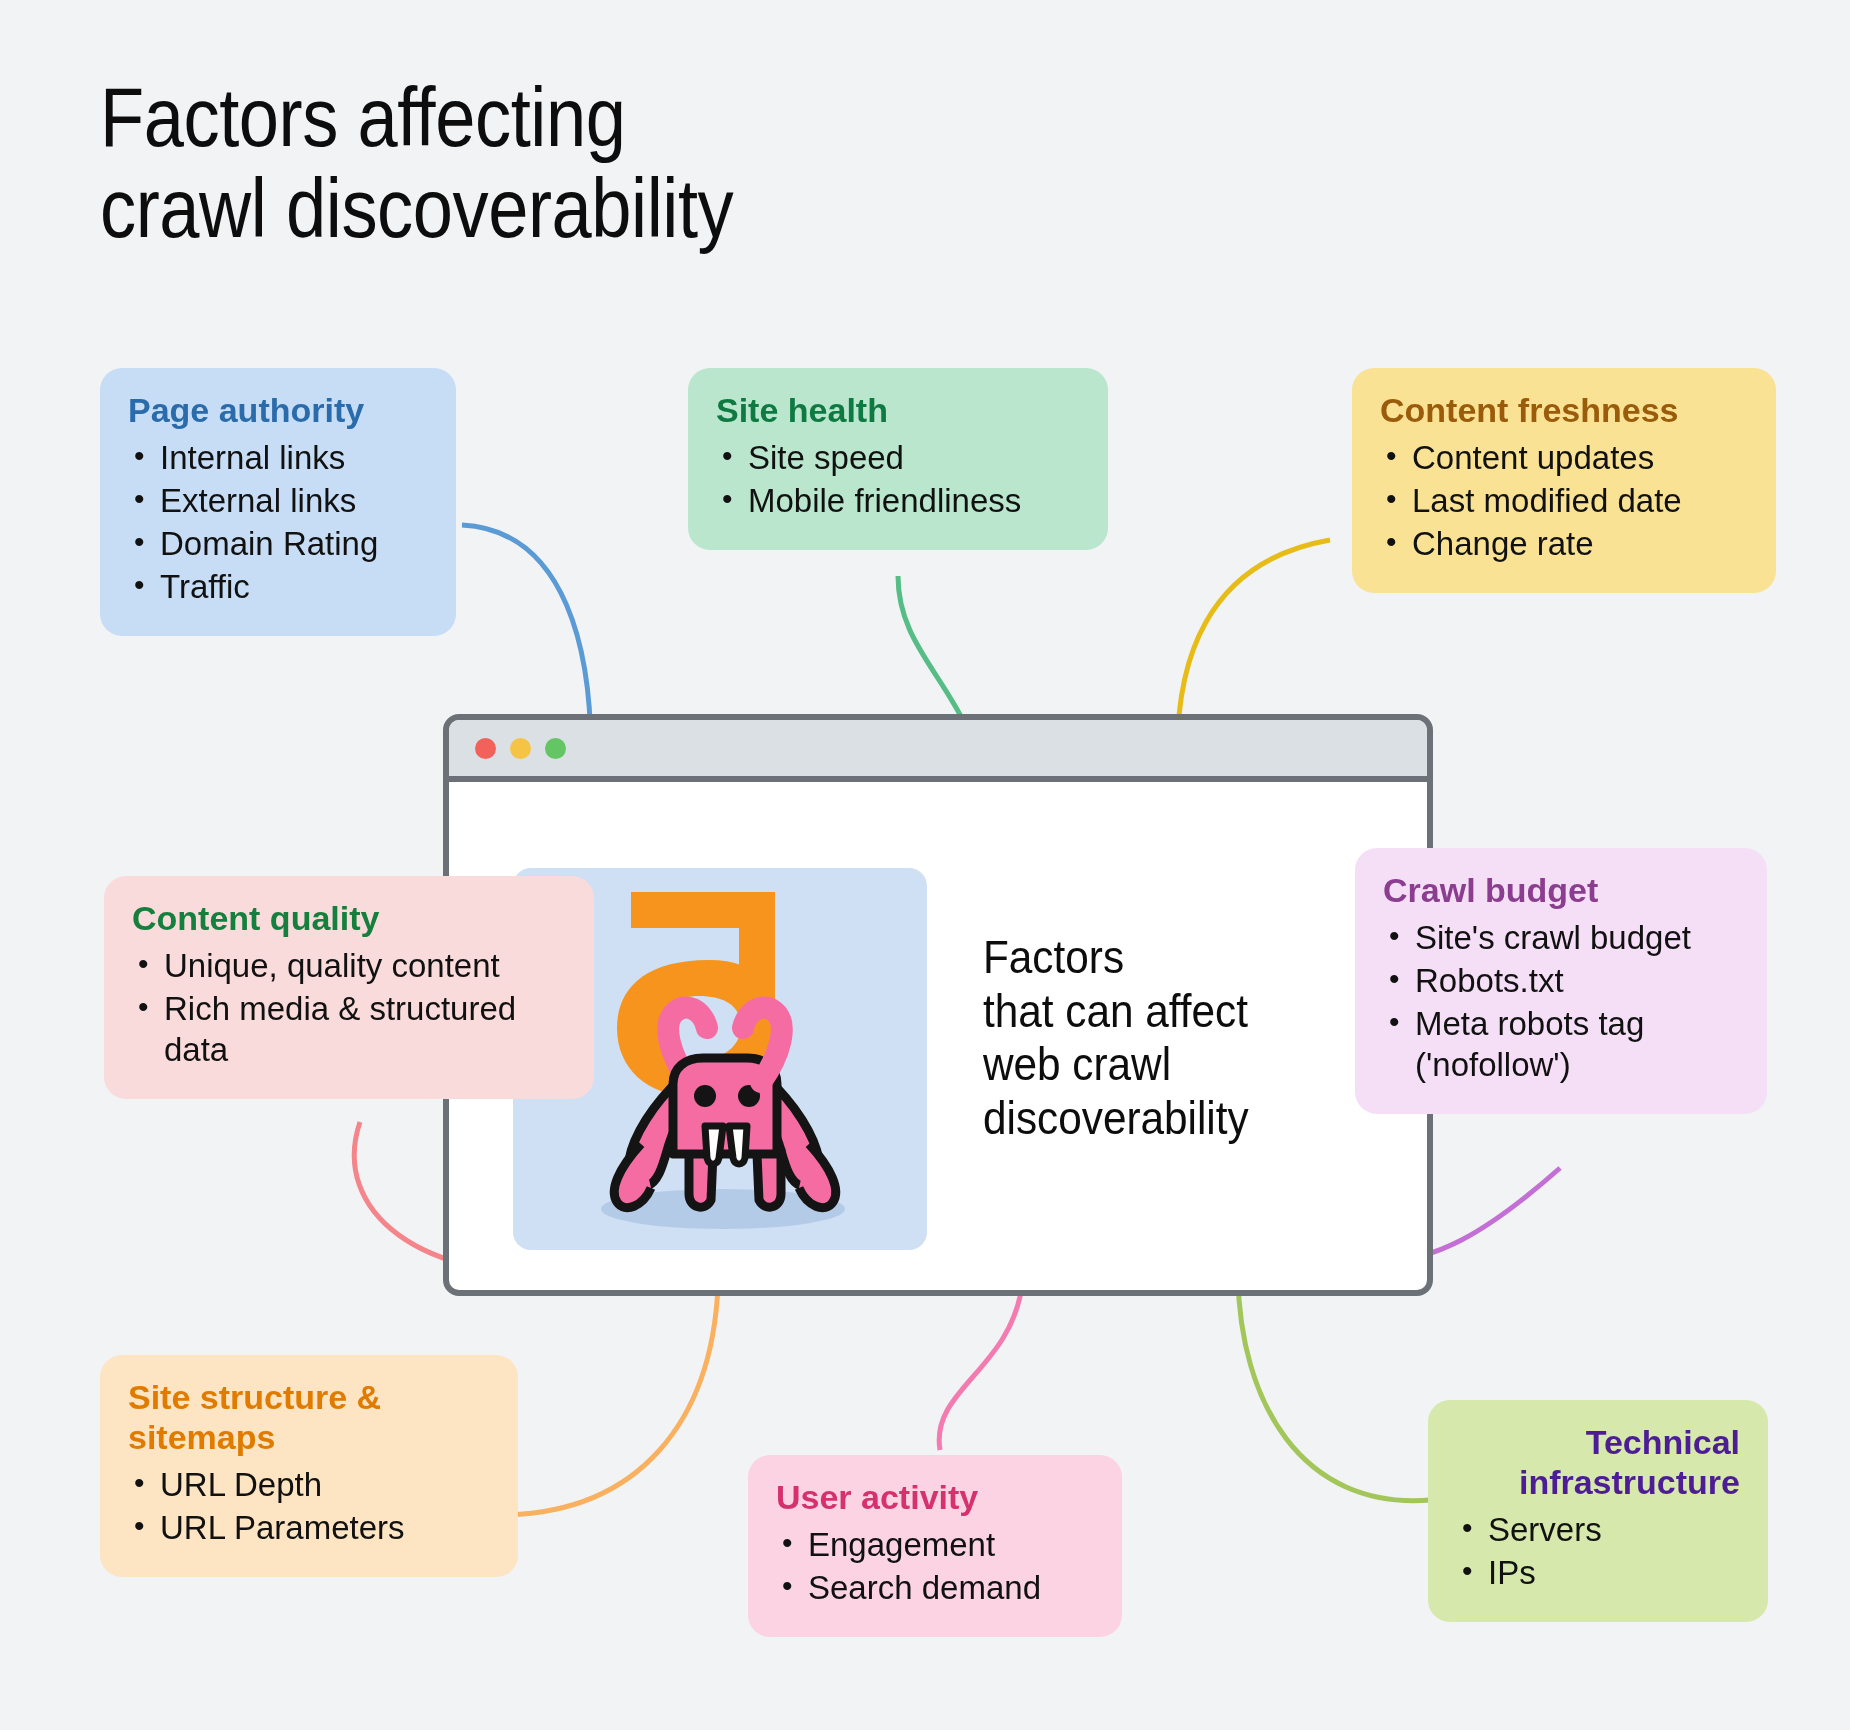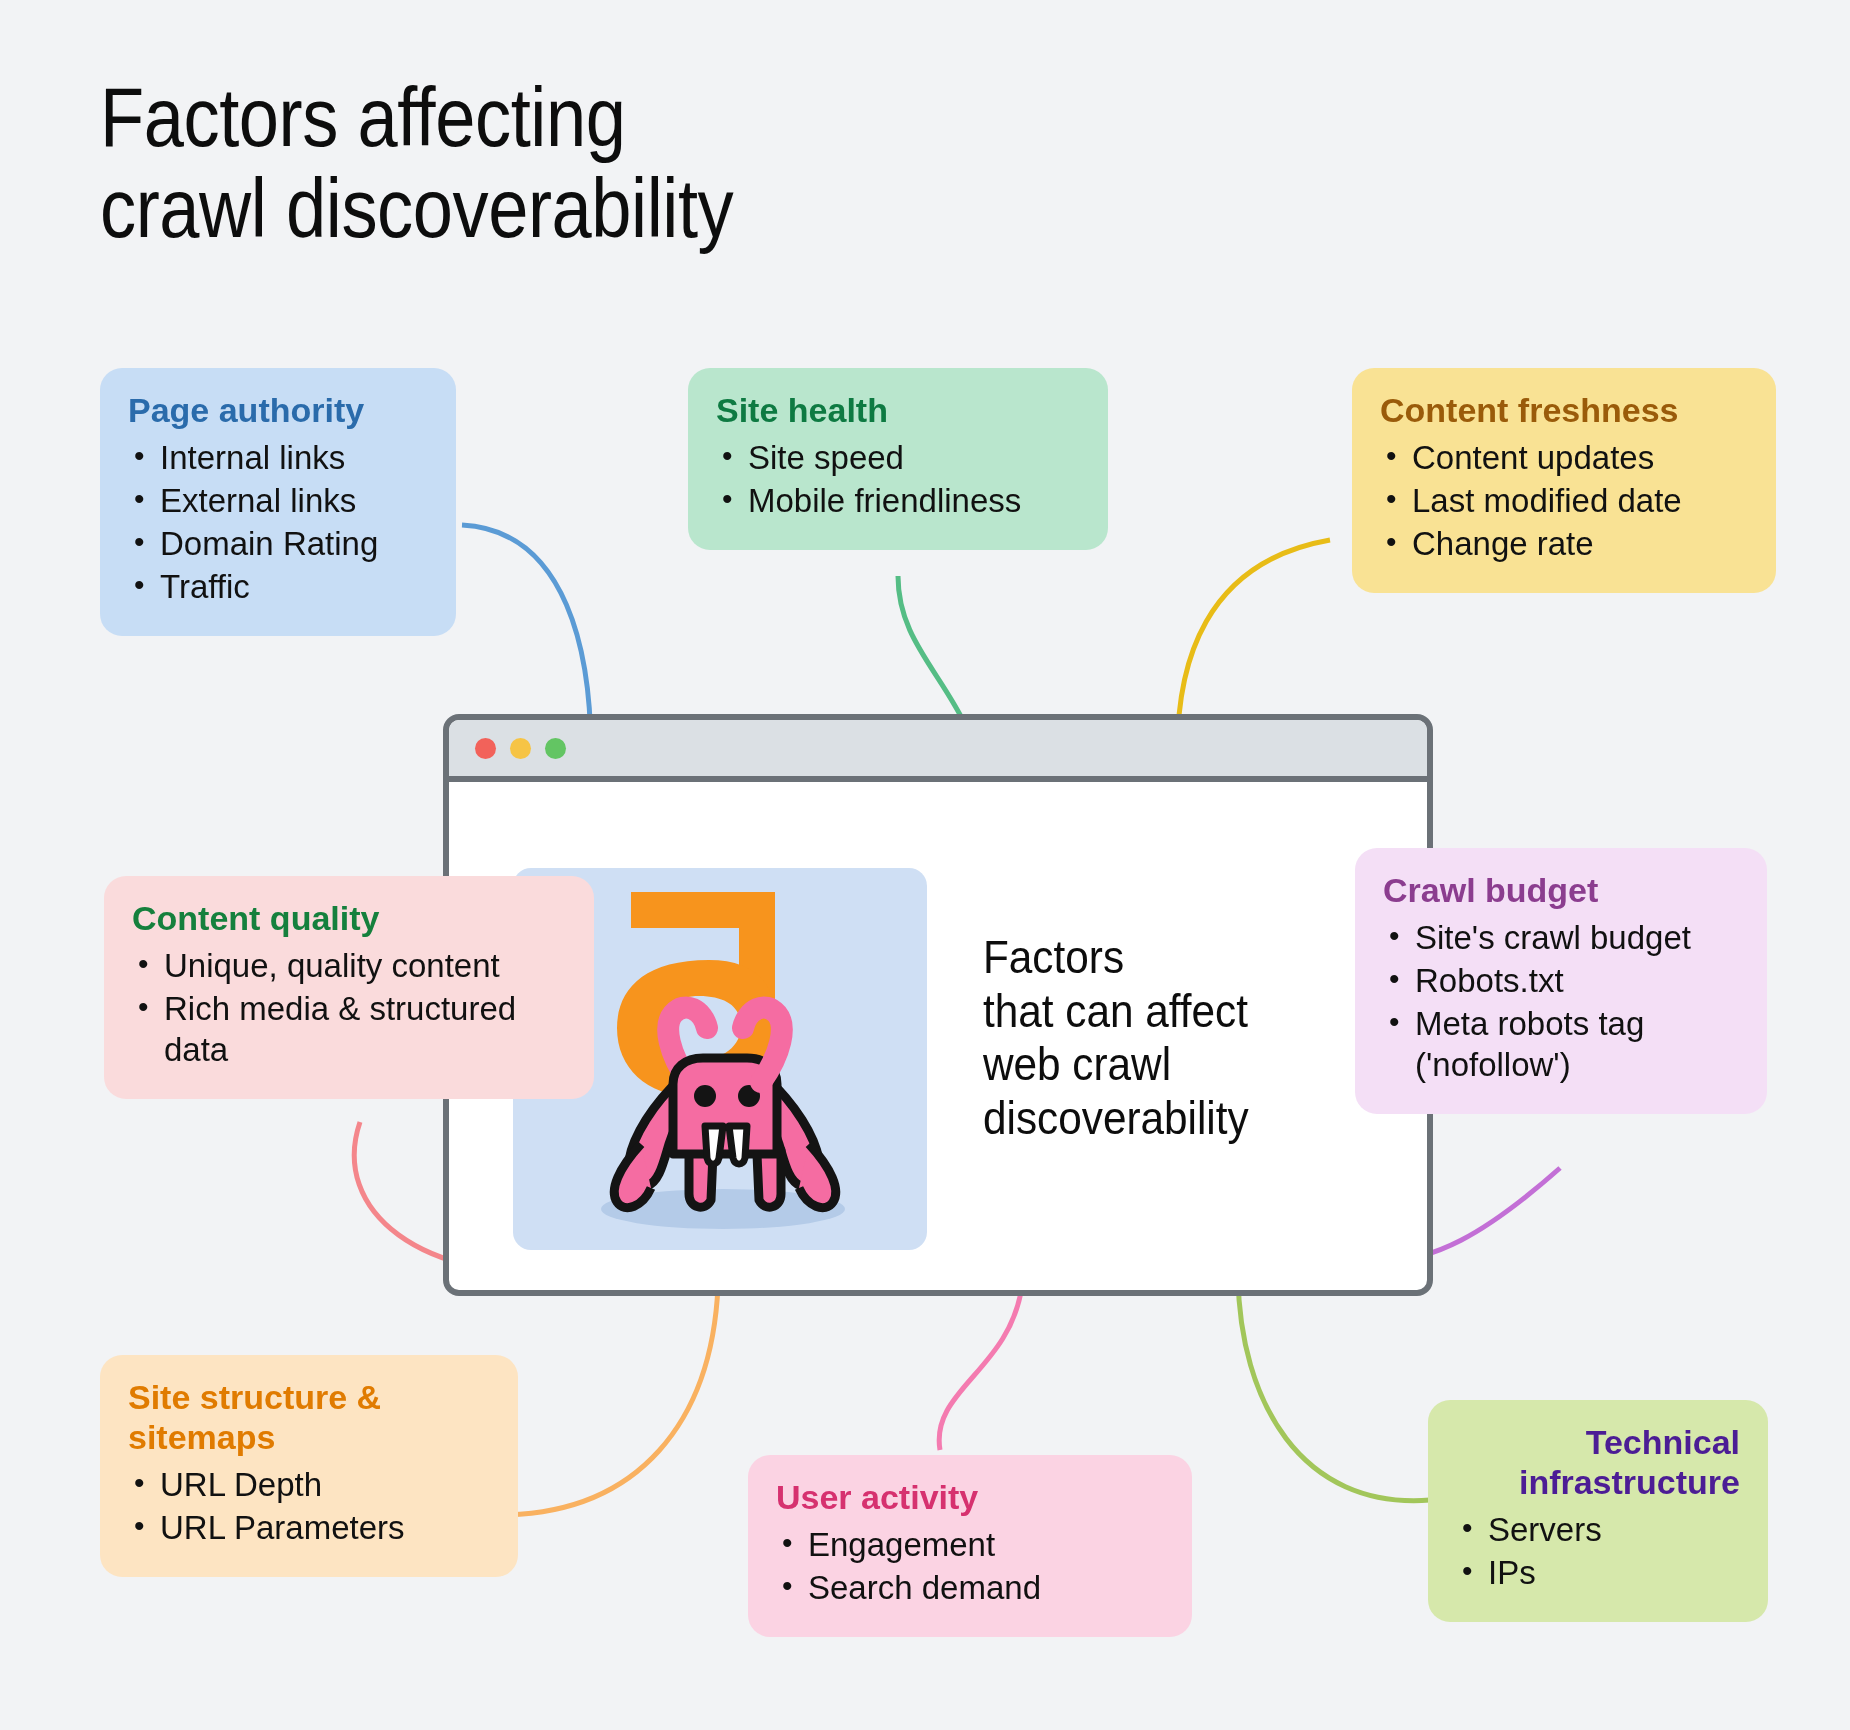--- a/index.html
+++ b/index.html
@@ -292,21 +292,21 @@
   </div>
 
   <div class="card" style="left:100px; top:1355px; width:418px; background:#fde4c2;">
     <h3 style="color:#e07b00;">Site structure &amp; sitemaps</h3>
     <ul>
       <li>URL Depth</li>
       <li>URL Parameters</li>
     </ul>
   </div>
 
-  <div class="card" style="left:748px; top:1455px; width:444px; background:#fbd3e3;">
+  <div class="card" style="left:748px; top:1455px; width:374px; background:#fbd3e3;">
     <h3 style="color:#d6316f;">User activity</h3>
     <ul>
       <li>Engagement</li>
       <li>Search demand</li>
     </ul>
   </div>
 
   <div class="card" style="left:1428px; top:1400px; width:340px; background:#d6e8ab;">
     <h3 style="color:#4c1d95;text-align:right;">Technical infrastructure</h3>
     <ul>

